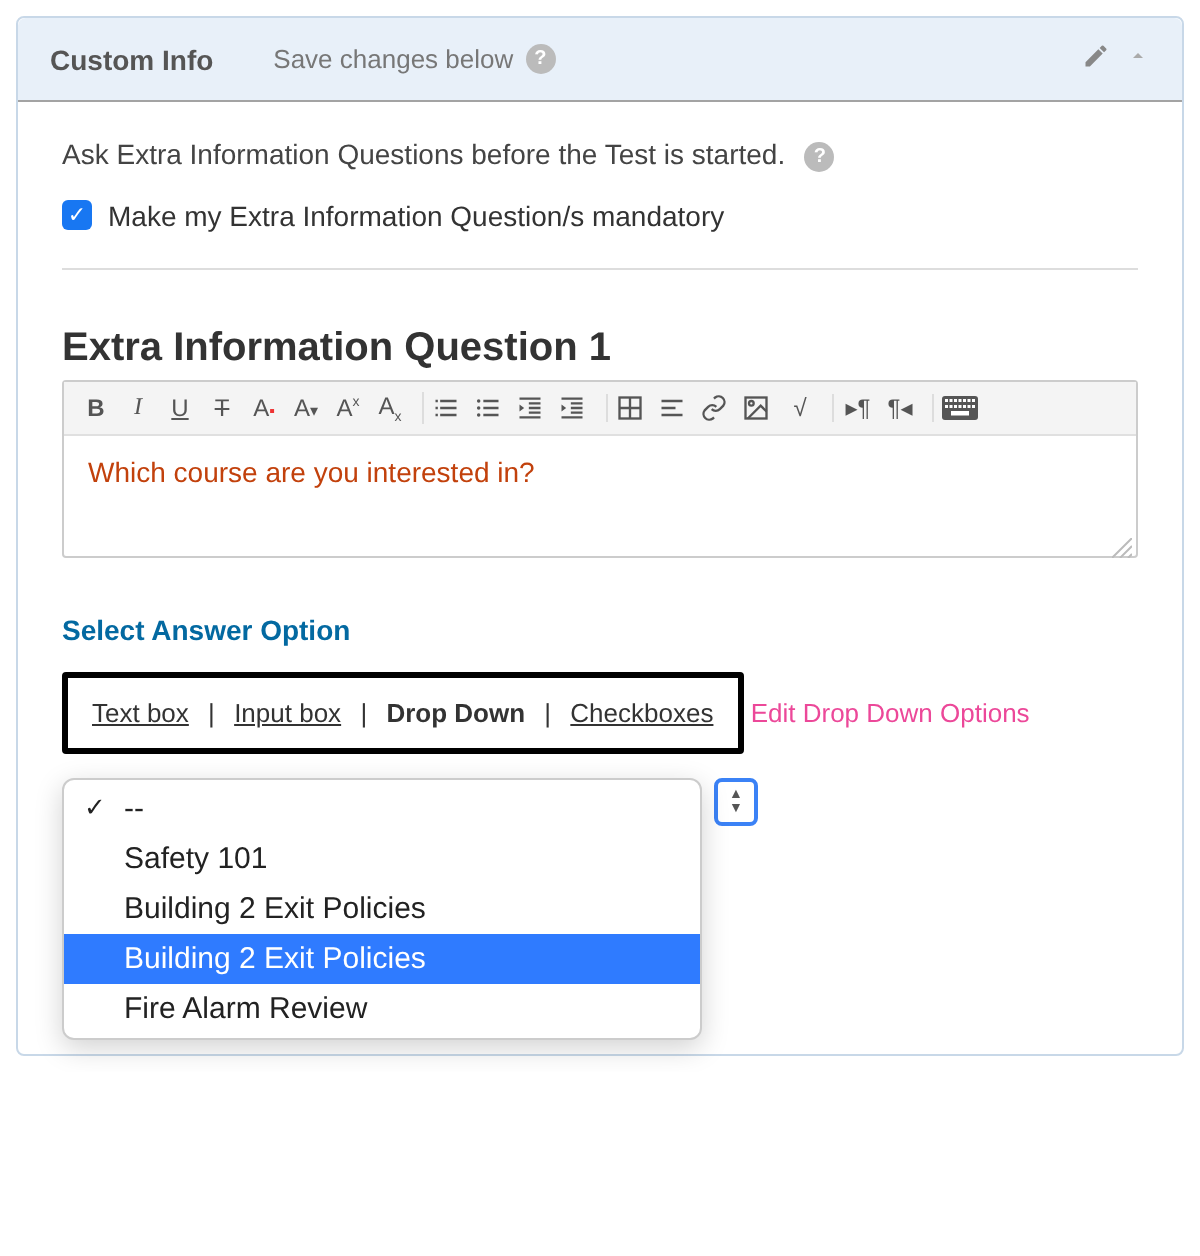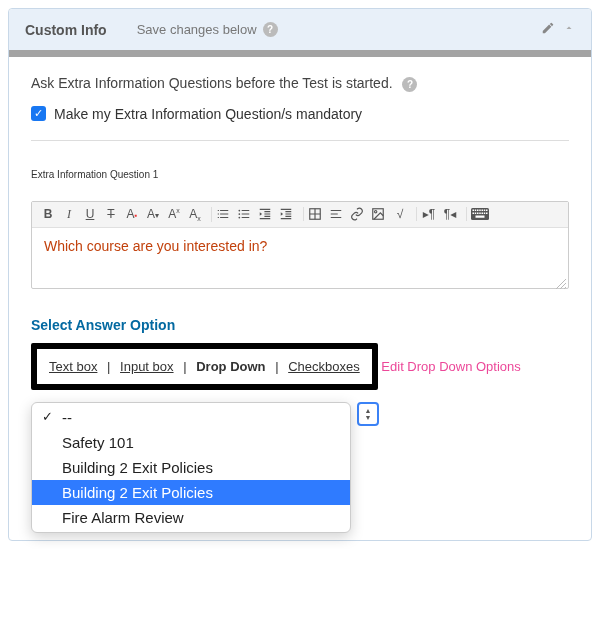--- a/index.html
+++ b/index.html
@@ -13,21 +13,21 @@
     width: 600px;
   }
   .panel {
     border: 1px solid #c8d8e8;
     border-radius: 4px;
     margin: 8px;
     background: #fff;
   }
   .panel-header {
     background: #e8f0f9;
-    border-bottom: 7px solid #a3a3a3;
+    border-bottom: 1px solid #a3a3a3;
     padding: 12px 16px;
     display: flex;
     align-items: center;
     border-radius: 4px 4px 0 0;
   }
   .panel-title {
     font-weight: bold;
     color: #555;
     font-size: 14px;
     margin-right: 30px;
@@ -90,24 +90,24 @@
     justify-content: center;
     color: #fff;
     font-size: 11px;
   }
   hr.sep {
     margin: 18px 0 28px 0;
     border: none;
     border-top: 1px solid #ddd;
   }
   .q-label {
-    font-weight: normal;
-    font-size: 10px;
+    font-weight: bold;
+    font-size: 20px;
     color: #333;
-    margin-bottom: 21px;
+    margin-bottom: 4px;
   }
   .editor {
     border: 1px solid #ccc;
     border-radius: 2px;
   }
   .toolbar {
     background: #f4f4f4;
     border-bottom: 1px solid #e0e0e0;
     padding: 5px 8px;
     display: flex;
@@ -147,21 +147,21 @@
     color: #bbb;
   }
   .section-label {
     font-weight: bold;
     font-size: 14px;
     color: #0369a1;
     margin-top: 28px;
     margin-bottom: 8px;
   }
   .option-box {
-    border: 6px solid #000000;
+    border: 3px solid #000000;
     border-radius: 2px;
     padding: 10px 12px;
     display: inline-block;
     font-size: 13px;
   }
   .option-box .opt {
     text-decoration: underline;
     color: #333;
     cursor: pointer;
   }

